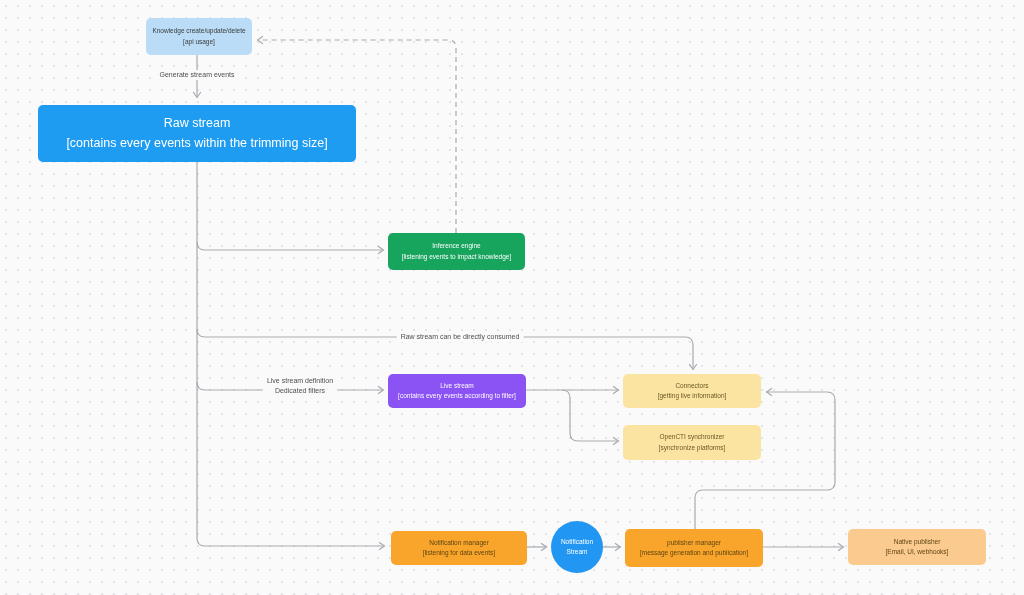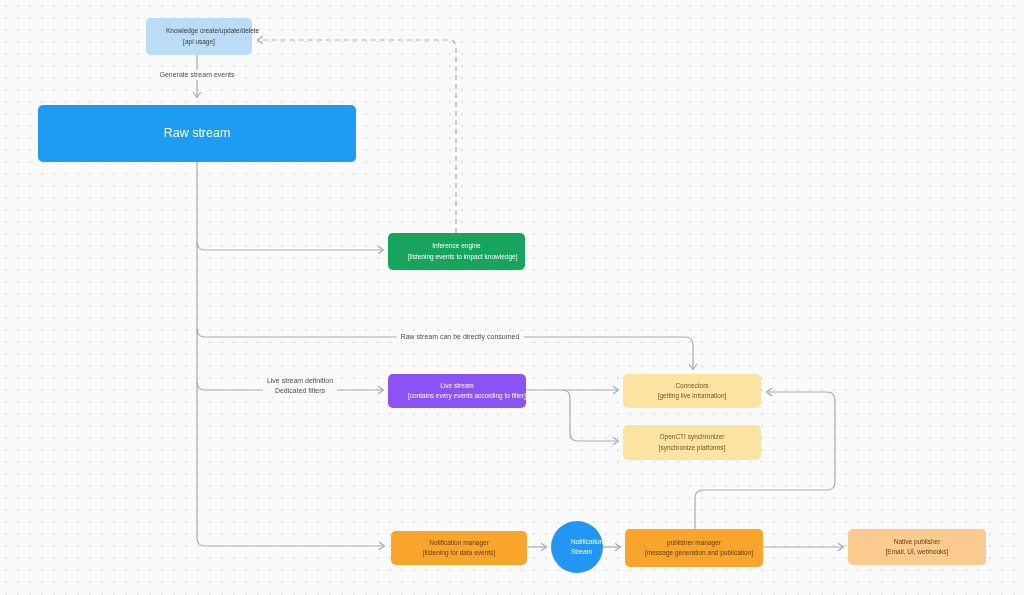--- a/index.html
+++ b/index.html
@@ -9,21 +9,21 @@
     background-color:#fafafa;
     background-image:radial-gradient(#e2e2e8 1px, transparent 1.1px);
     background-size:12px 12px;
     position:relative;
   }
   #canvas{position:absolute;inset:0;width:1024px;height:595px;}
   svg.edges{position:absolute;left:0;top:0;pointer-events:none;}
   .node{
     position:absolute;
     border-radius:5px;
-    display:flex;flex-direction:column;justify-content:center;
+    display:flex;flex-direction:column;align-items:center;justify-content:center;
     text-align:center;
     font-size:6.5px;line-height:1.55;
     box-sizing:border-box;
     padding:2px 20px;
   }
   .node .t{white-space:nowrap;}
   .node-knowledge{left:146px;top:18px;width:106px;height:37px;background:#badcf6;color:#3b3b3b;}
   .node-raw{left:38px;top:105px;width:318px;height:57px;background:#1e9cf2;color:#ffffff;
     font-size:12.5px;line-height:1.55;border-radius:5px;}
   .node-inference{left:388px;top:233px;width:137px;height:37px;background:#17a45c;color:#ffffff;}
@@ -67,20 +67,21 @@
     </g>
   </svg>
 
   <div class="node node-knowledge">
     <div class="t">Knowledge create/update/delete</div>
     <div class="t">[api usage]</div>
   </div>
 
   <div class="node node-raw">
     <div class="t">Raw stream</div>
+    <div class="t">[contains every events within the trimming size]</div>
   </div>
 
   <div class="node node-inference">
     <div class="t">Inference engine</div>
     <div class="t">[listening events to impact knowledge]</div>
   </div>
 
   <div class="node node-live">
     <div class="t">Live stream</div>
     <div class="t">[contains every events according to filter]</div>

